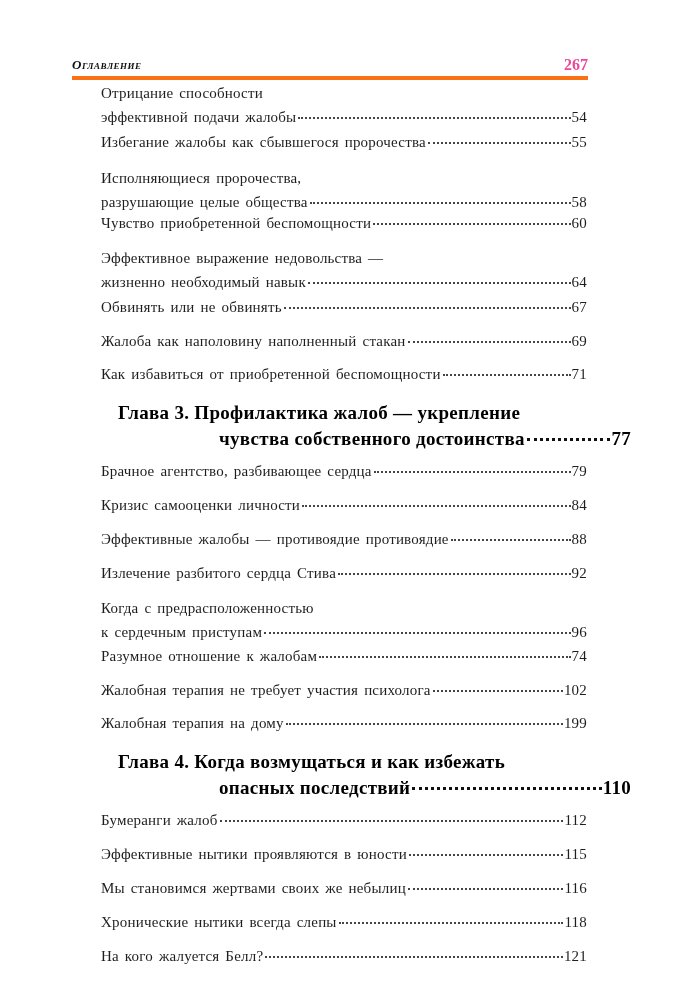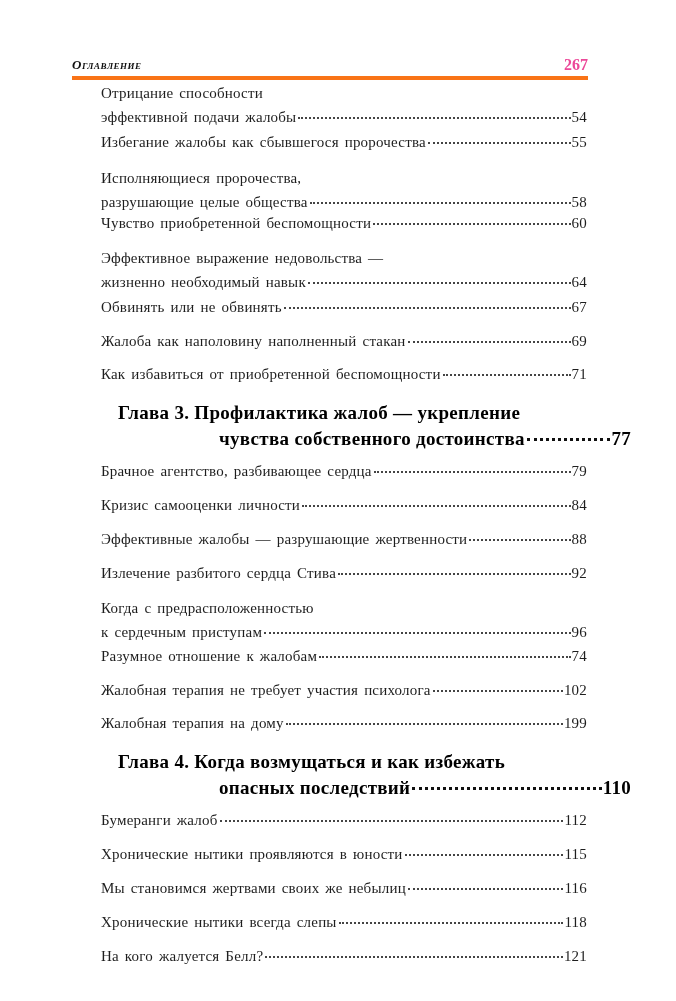--- a/index.html
+++ b/index.html
@@ -124,21 +124,21 @@
   </div>
   <div class="entry" style="top:493px">
     <div class="line">
         <span>Кризис самооценки личности</span>
         <span class="leader"></span>
         <span class="pg">84</span>
       </div>
   </div>
   <div class="entry" style="top:527px">
     <div class="line">
-        <span>Эффективные жалобы — разрушающие жертвенности</span>
+        <span>Эффективные жалобы — противоядие противоядие</span>
         <span class="leader"></span>
         <span class="pg">88</span>
       </div>
   </div>
   <div class="entry" style="top:561px">
     <div class="line">
         <span>Излечение разбитого сердца Стива</span>
         <span class="leader"></span>
         <span class="pg">92</span>
       </div>
@@ -183,21 +183,21 @@
   </div>
   <div class="entry" style="top:808px">
     <div class="line">
         <span>Бумеранги жалоб</span>
         <span class="leader"></span>
         <span class="pg">112</span>
       </div>
   </div>
   <div class="entry" style="top:842px">
     <div class="line">
-        <span>Хронические нытики проявляются в юности</span>
+        <span>Эффективные нытики проявляются в юности</span>
         <span class="leader"></span>
         <span class="pg">115</span>
       </div>
   </div>
   <div class="entry" style="top:876px">
     <div class="line">
         <span>Мы становимся жертвами своих же небылиц</span>
         <span class="leader"></span>
         <span class="pg">116</span>
       </div>

